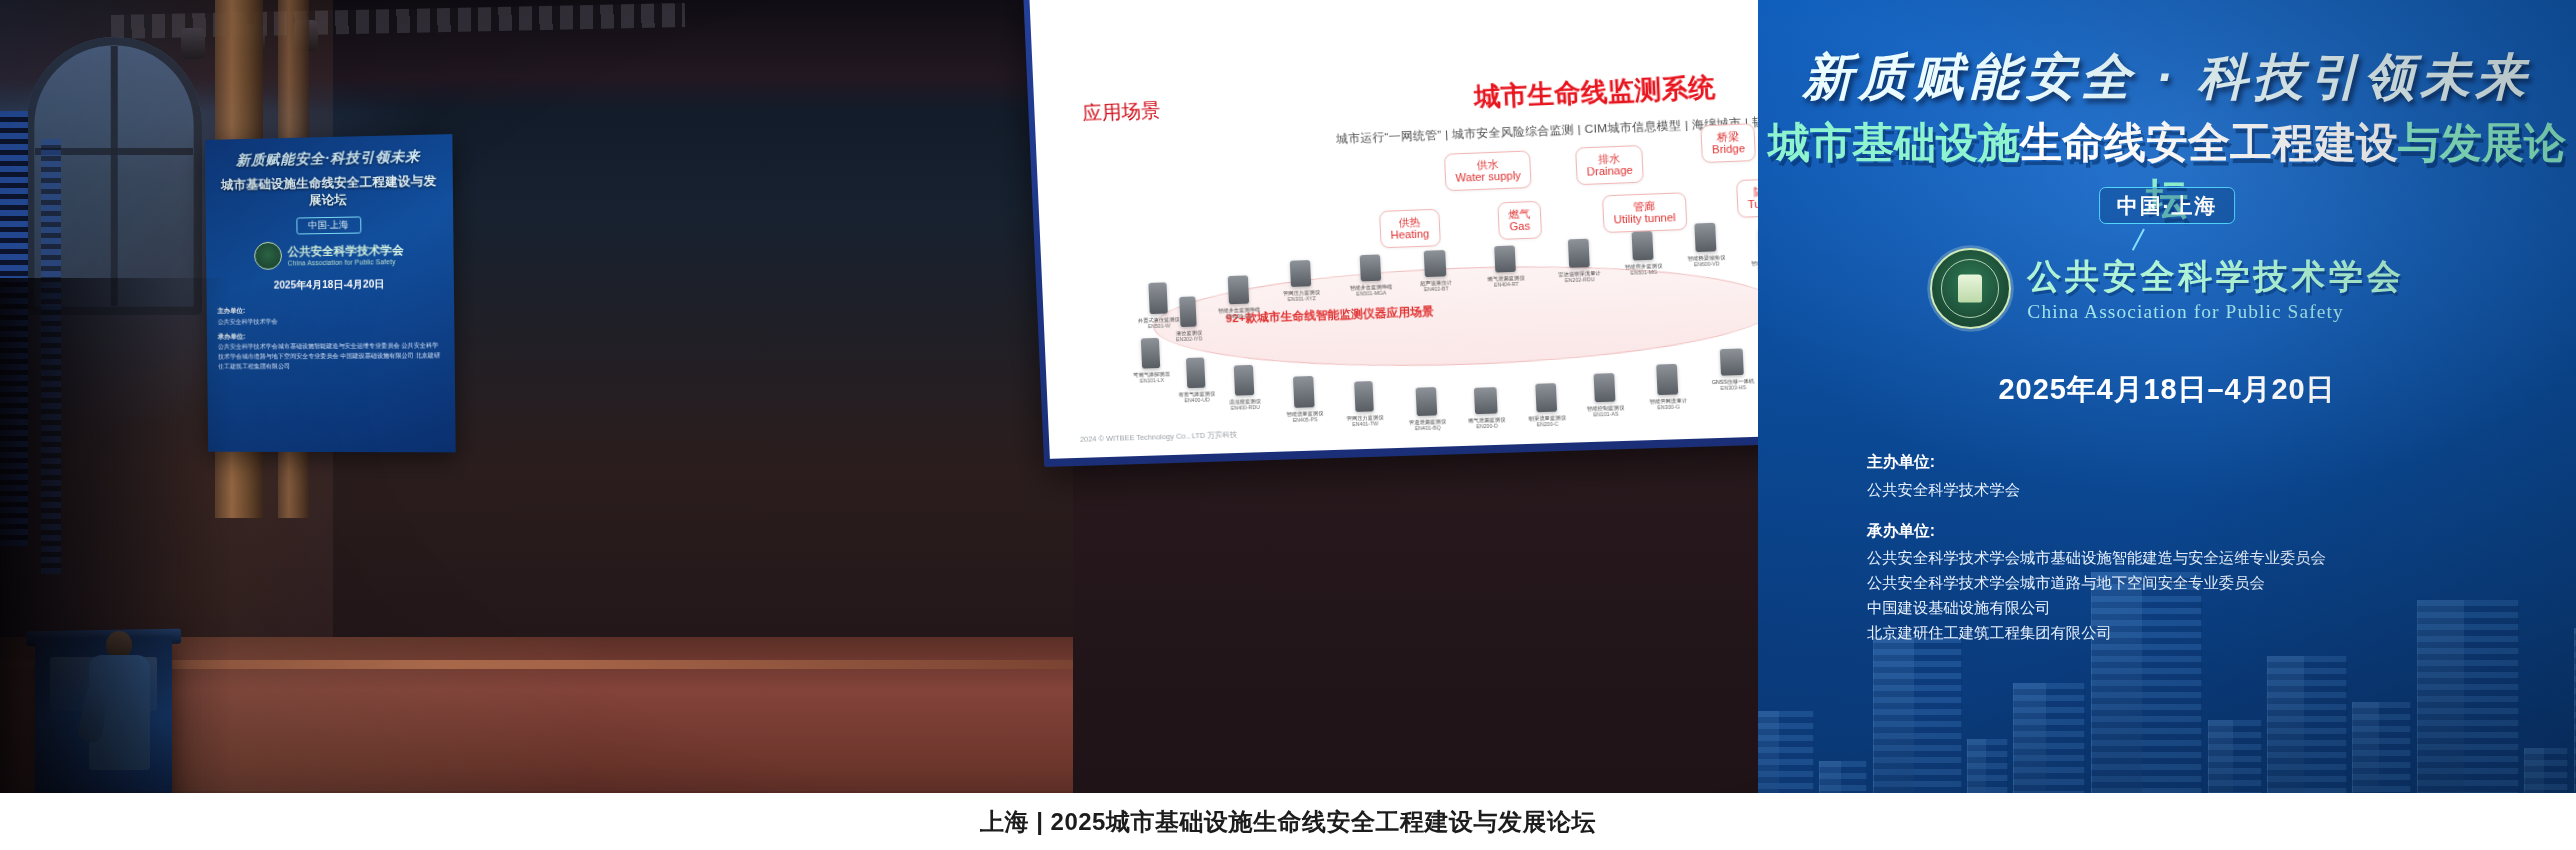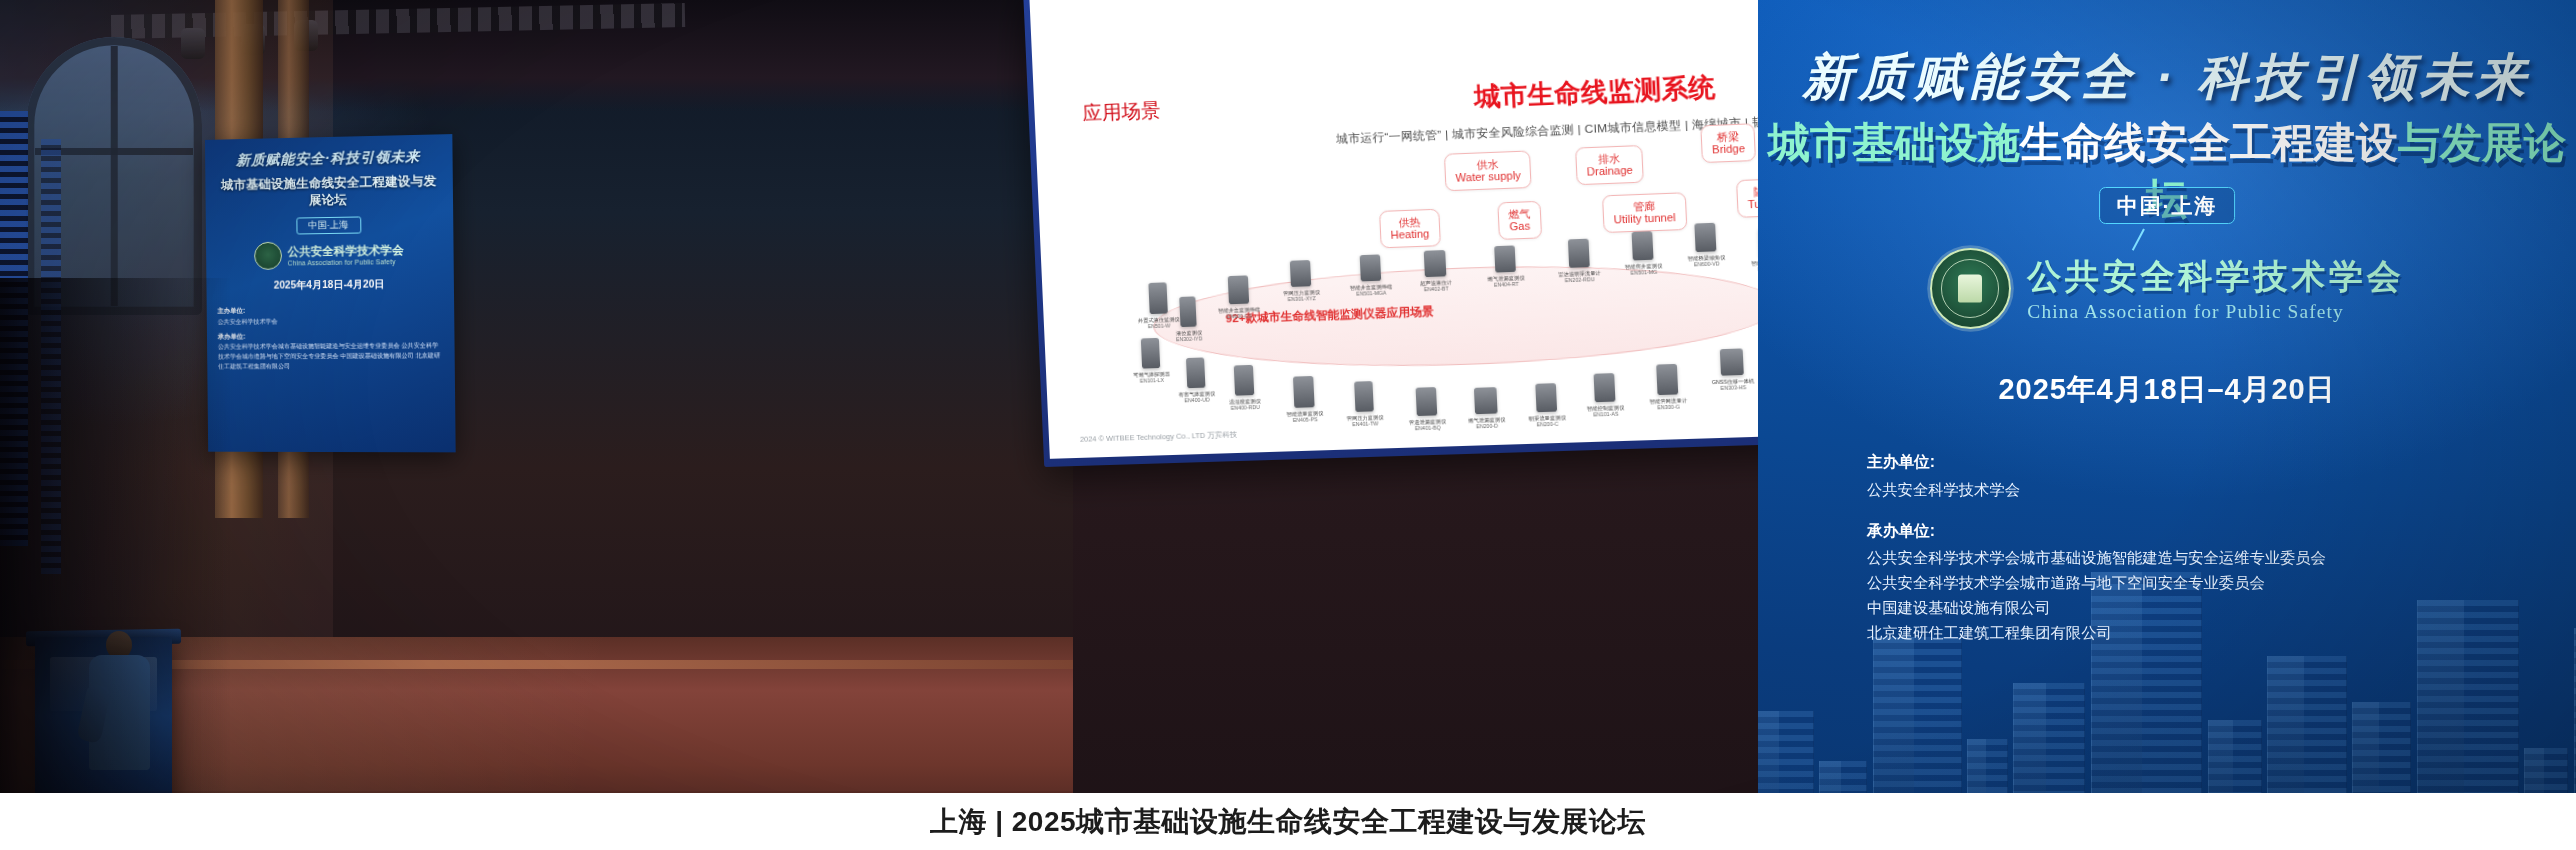--- a/index.html
+++ b/index.html
@@ -306,21 +306,21 @@
   .org p { font-size: 15.3px; line-height: 1.62; color: #e8f2ff; font-weight: 500; }
   .org .gap { height: 18.5px; }
 
   
   .caption {
     position: absolute; left: 0; bottom: 0; width: 2576px; height: 57px;
     background: #ffffff;
     display: flex; align-items: center; justify-content: center;
   }
   .caption span {
-    font-size: 28px; font-weight: bold; color: #1c1c1c; letter-spacing: 0.5px;
+    font-size: 24px; font-weight: bold; color: #1c1c1c; letter-spacing: 0.5px;
   }
   .vignette {
     position: absolute; inset: 0; pointer-events: none;
     background: radial-gradient(ellipse 1666px 833px at 50% 45%, rgba(0,0,0,0) 55%, rgba(0,0,0,.35) 100%);
   }
 </style>
 </head>
 <body>
 
 <div class="stage">

